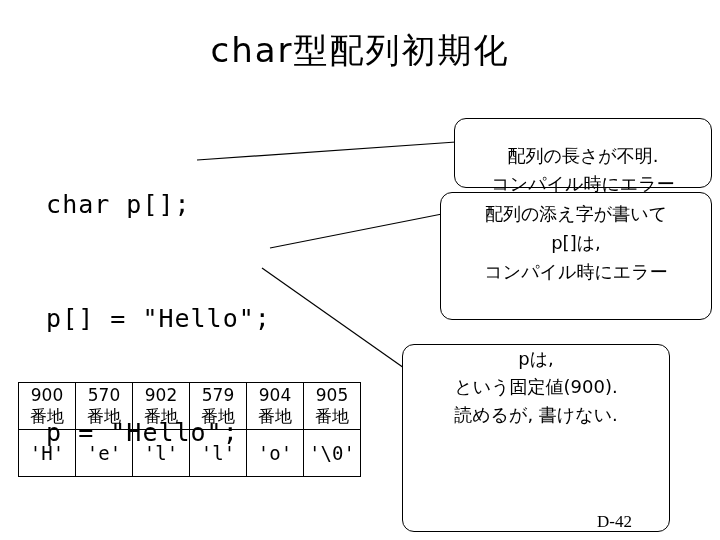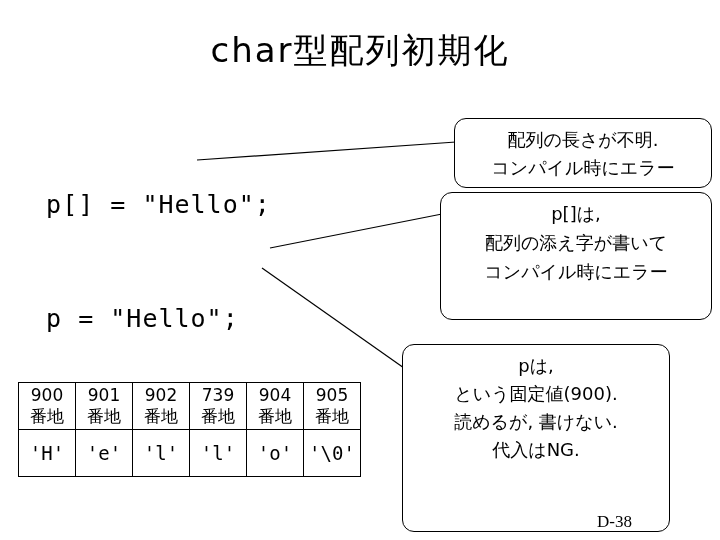--- a/index.html
+++ b/index.html
@@ -55,39 +55,38 @@
     font-family: "DejaVu Sans", sans-serif;
     box-sizing: border-box;
   }
   #callout1 {
     left: 454px;
     top: 118px;
     width: 258px;
     height: 70px;
     font-size: 18px;
     line-height: 28px;
-    padding-top: 7px;
+    padding-top: 23px;
   }
   #callout2 {
     left: 440px;
     top: 192px;
     width: 272px;
     height: 128px;
     font-size: 18px;
     line-height: 29px;
     padding-top: 6px;
   }
   #callout3 {
     left: 402px;
     top: 344px;
     width: 268px;
     height: 188px;
     font-size: 18px;
     line-height: 28px;
-    padding-top: 7px;
   }
   
   .connector {
     position: absolute;
     left: 0;
     top: 0;
     width: 720px;
     height: 540px;
     pointer-events: none;
   }
@@ -129,65 +128,65 @@
   }
 </style>
 </head>
 <body>
 
 <div class="slide">
 
   <div class="title">char型配列初期化</div>
 
   <div class="code-block">
+    <div class="code-line">  char p[];</div>
     <div class="code-line">  p[] = "Hello";</div>
     <div class="code-line">  p = "Hello";</div>
   </div>
 
   <svg class="connector">
     <line x1="197" y1="160" x2="456" y2="142" stroke="#000000" stroke-width="1.2"></line>
     <line x1="270" y1="248" x2="442" y2="214" stroke="#000000" stroke-width="1.2"></line>
     <line x1="262" y1="268" x2="404" y2="368" stroke="#000000" stroke-width="1.2"></line>
   </svg>
 
   <div class="callout" id="callout1">
     <div>配列の長さが不明.</div>
     <div>コンパイル時にエラー</div>
   </div>
 
   <div class="callout" id="callout2">
+    <div>配列の添え字が書いて</div>
     <div>p[]は,</div>
-    <div>配列の添え字が書いて</div>
     <div>コンパイル時にエラー</div>
   </div>
 
   <div class="callout" id="callout3">
     <div>pは,</div>
     <div>という固定値(900).</div>
     <div>読めるが, 書けない.</div>
-    <div>代入はNG.</div>
   </div>
 
   <table class="mem-table">
     <tbody>
         <tr>
       <td>
         <span>900</span>
         <span class="addr-sub">番地</span>
       </td>
       <td>
-        <span>901</span>
+        <span>570</span>
         <span class="addr-sub">番地</span>
       </td>
       <td>
         <span>902</span>
         <span class="addr-sub">番地</span>
       </td>
       <td>
-        <span>739</span>
+        <span>579</span>
         <span class="addr-sub">番地</span>
       </td>
       <td>
         <span>904</span>
         <span class="addr-sub">番地</span>
       </td>
       <td>
         <span>905</span>
         <span class="addr-sub">番地</span>
       </td>
@@ -196,15 +195,15 @@
       <td class="val">'H'</td>
       <td class="val">'e'</td>
       <td class="val">'l'</td>
       <td class="val">'l'</td>
       <td class="val">'o'</td>
       <td class="val">'\0'</td>
     </tr>
   </tbody>
     </table>
 
-  <div class="page-num">D-38</div>
+  <div class="page-num">D-42</div>
 
 </div>
 
 </body></html>

